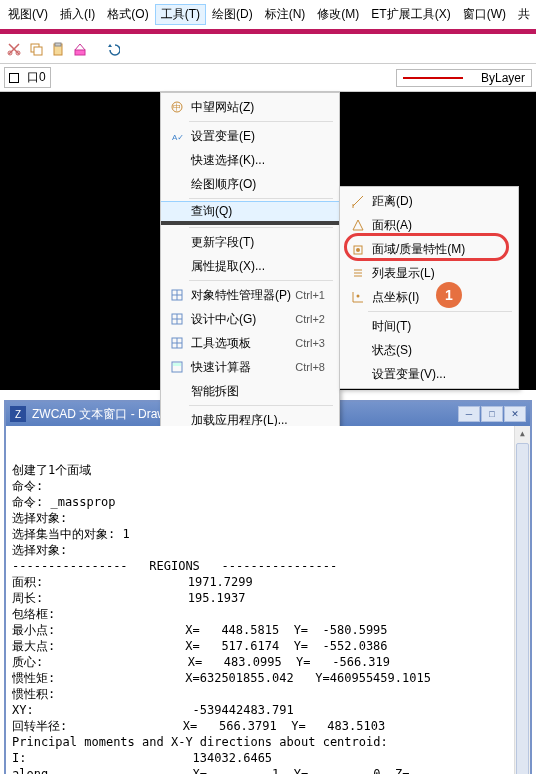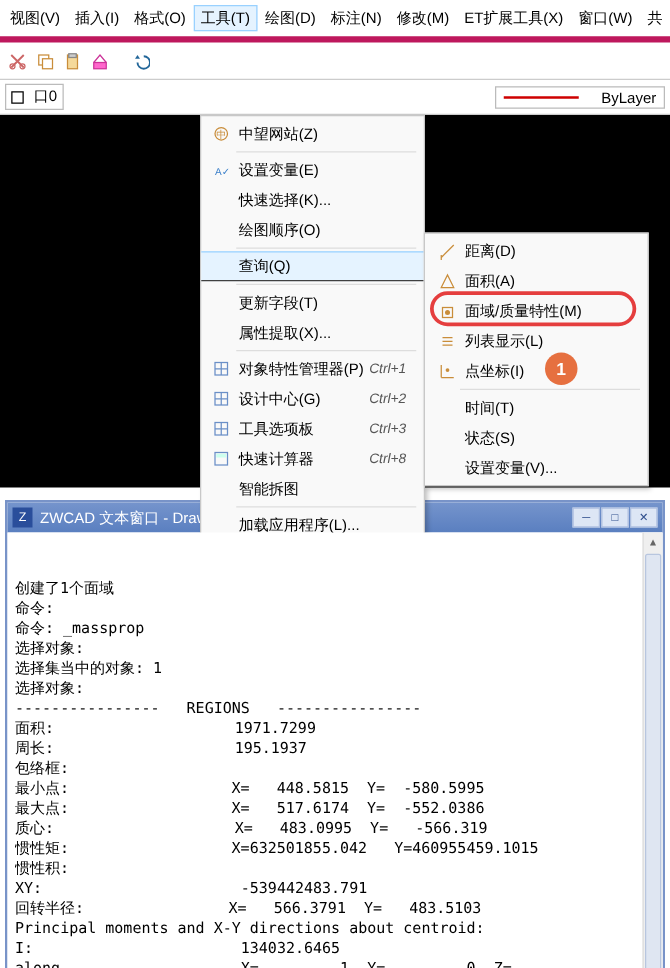--- a/index.html
+++ b/index.html
@@ -11,22 +11,22 @@
   .ticon{width:20px;height:20px;display:flex;align-items:center;justify-content:center;}
   .layerrow{height:28px;display:flex;align-items:center;padding:0 4px;border-bottom:1px solid #ccc;}
   .layerbox{border:1px solid #bbb;padding:1px 4px;margin-right:6px;display:flex;align-items:center;gap:8px;}
   .bylayer{margin-left:auto;border:1px solid #bbb;padding:1px 6px;display:flex;align-items:center;gap:18px;}
   .bylayer .ln{width:60px;height:0;border-top:2px solid #ce0000;}
   .stage{height:298px;background:#000;position:relative;}
   .mainmenu{position:absolute;left:160px;top:0;width:180px;background:#f9f9f9;border:1px solid #c8c8c8;box-shadow:2px 2px 4px rgba(0,0,0,.25);padding:2px 0;}
   .mitem{display:flex;align-items:center;height:24px;padding:0 14px 0 6px;position:relative;}
   .mitem .ic{width:20px;display:flex;justify-content:center;}
   .mitem .lb{flex:1;padding-left:4px;}
-  .mitem .sc{color:#555;font-size:11px;font-style:italic;}
-  .mitem.hover{background:#e5f3ff;border-top:1px solid #99d1ff;border-bottom:1px solid #404040;height:24px;}
+  .mitem .sc{color:#555;font-size:11px;}
+  .mitem.hover{background:#e5f3ff;border-top:1px solid #99d1ff;border-bottom:4px solid #404040;height:24px;}
   .msep{height:1px;background:#ddd;margin:2px 6px 2px 28px;}
   .submenu{position:absolute;left:339px;top:94px;width:180px;background:#f9f9f9;border:1px solid #c8c8c8;box-shadow:2px 2px 4px rgba(0,0,0,.25);padding:2px 0;}
   .sitem{display:flex;align-items:center;height:24px;padding:0 8px;}
   .sitem .ic2{width:20px;display:flex;justify-content:center;color:#c79a3f;}
   .sitem .lb{flex:1;padding-left:4px;}
   .ring{position:absolute;width:165px;height:28px;border:3px solid #e53e3e;border-radius:14px;left:344px;top:141px;pointer-events:none;}
   .badge{position:absolute;width:26px;height:26px;border-radius:50%;background:#e67040;display:flex;align-items:center;justify-content:center;color:#fff;font-size:14px;font-weight:bold;}
   .b1{left:436px;top:190px;}
   .gap{height:10px;background:#fff;}
   .textwin{border:2px solid #7893c8;margin:0 4px;}

